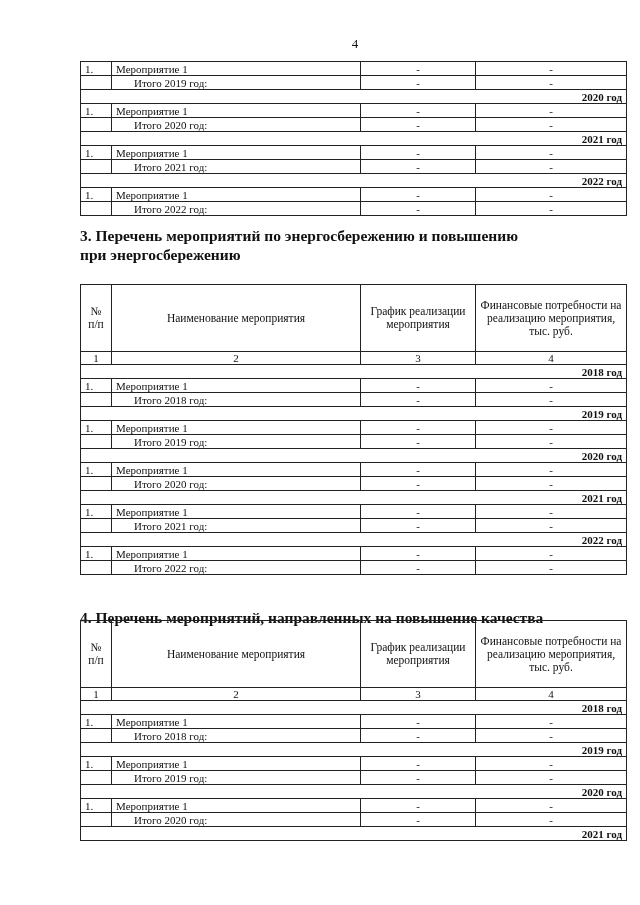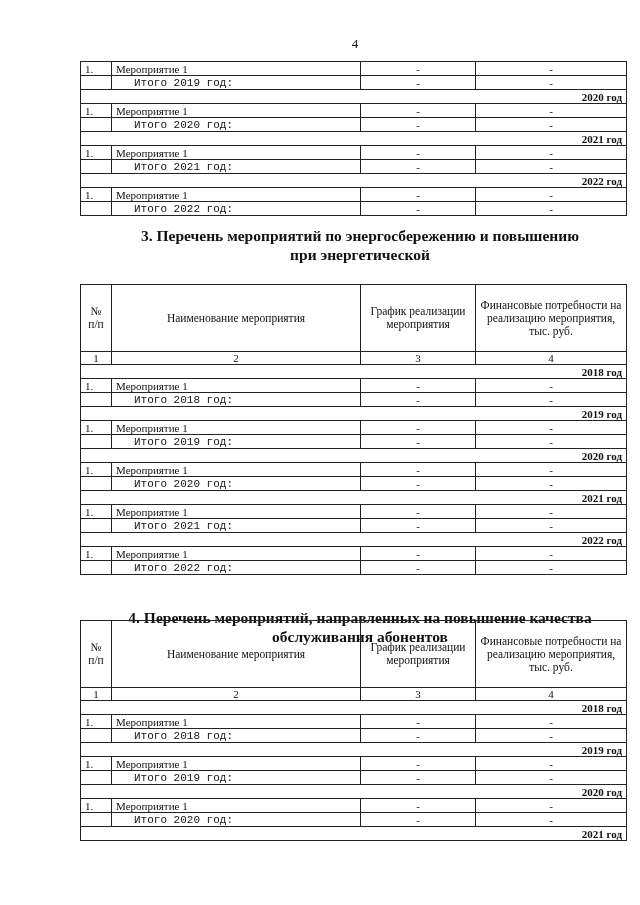--- a/index.html
+++ b/index.html
@@ -7,26 +7,26 @@
          font-family: "Liberation Serif", "DejaVu Serif", serif; color: #111; }
   .page-num { position: absolute; top: 36px; left: 0; width: 640px; text-align: center;
               font-size: 13px; padding-left: 70px; box-sizing: border-box; }
   table { position: absolute; left: 80px; width: 546px; border-collapse: collapse;
           font-size: 11px; table-layout: fixed; }
   td, th { border: 1px solid #222; padding: 0 4px; height: 13px; line-height: 12px;
            font-weight: normal; vertical-align: middle; }
   col.c1 { width: 31px; } col.c2 { width: 249px; } col.c3 { width: 115px; } col.c4 { width: 151px; }
   .num { text-align: left; }
   .name { text-align: left; margin-left: 11px; }
-  .total { padding-left: 22px; font-family: Liberation Mono, monospace; }
+  .total { padding-left: 22px; }
   .dash { text-align: center; }
   .year { text-align: right; font-weight: bold; }
   .hdr th { height: 66px; text-align: center; font-size: 11.5px; line-height: 13px; }
   .idx td { text-align: center; height: 12px; }
-  .title { position: absolute; left: 80px; width: 560px; text-align: center;
+  .title { position: absolute; left: 80px; width: 560px; 
            font-weight: bold; font-size: 15.5px; line-height: 19px; }
 </style>
 </head>
 <body>
 
 <div class="page-num">4</div>
 
 <table style="top:61px;">
   <colgroup>
       <col class="c1">
@@ -90,21 +90,21 @@
         <td class="num"></td>
         <td class="name total">Итого 2022 год:</td>
         <td class="dash">-</td>
         <td class="dash">-</td>
       </tr>
     </tbody>
 </table>
 
 <div class="title" style="top:226px;">
   <div>3. Перечень мероприятий по энергосбережению и повышению</div>
-  <div>при энергетической</div>
+  <div>при энергосбережению</div>
 </div>
 
 <table style="top:284px;">
   <colgroup>
       <col class="c1">
       <col class="c2">
       <col class="c3">
       <col class="c4">
     </colgroup>
   <tbody>
@@ -193,21 +193,20 @@
         <td class="num"></td>
         <td class="name total">Итого 2022 год:</td>
         <td class="dash">-</td>
         <td class="dash">-</td>
       </tr>
     </tbody>
 </table>
 
 <div class="title" style="top:608px;">
   <div>4. Перечень мероприятий, направленных на повышение качества</div>
-  <div>обслуживания абонентов</div>
 </div>
 
 <table style="top:620px;">
   <colgroup>
       <col class="c1">
       <col class="c2">
       <col class="c3">
       <col class="c4">
     </colgroup>
   <tbody>

